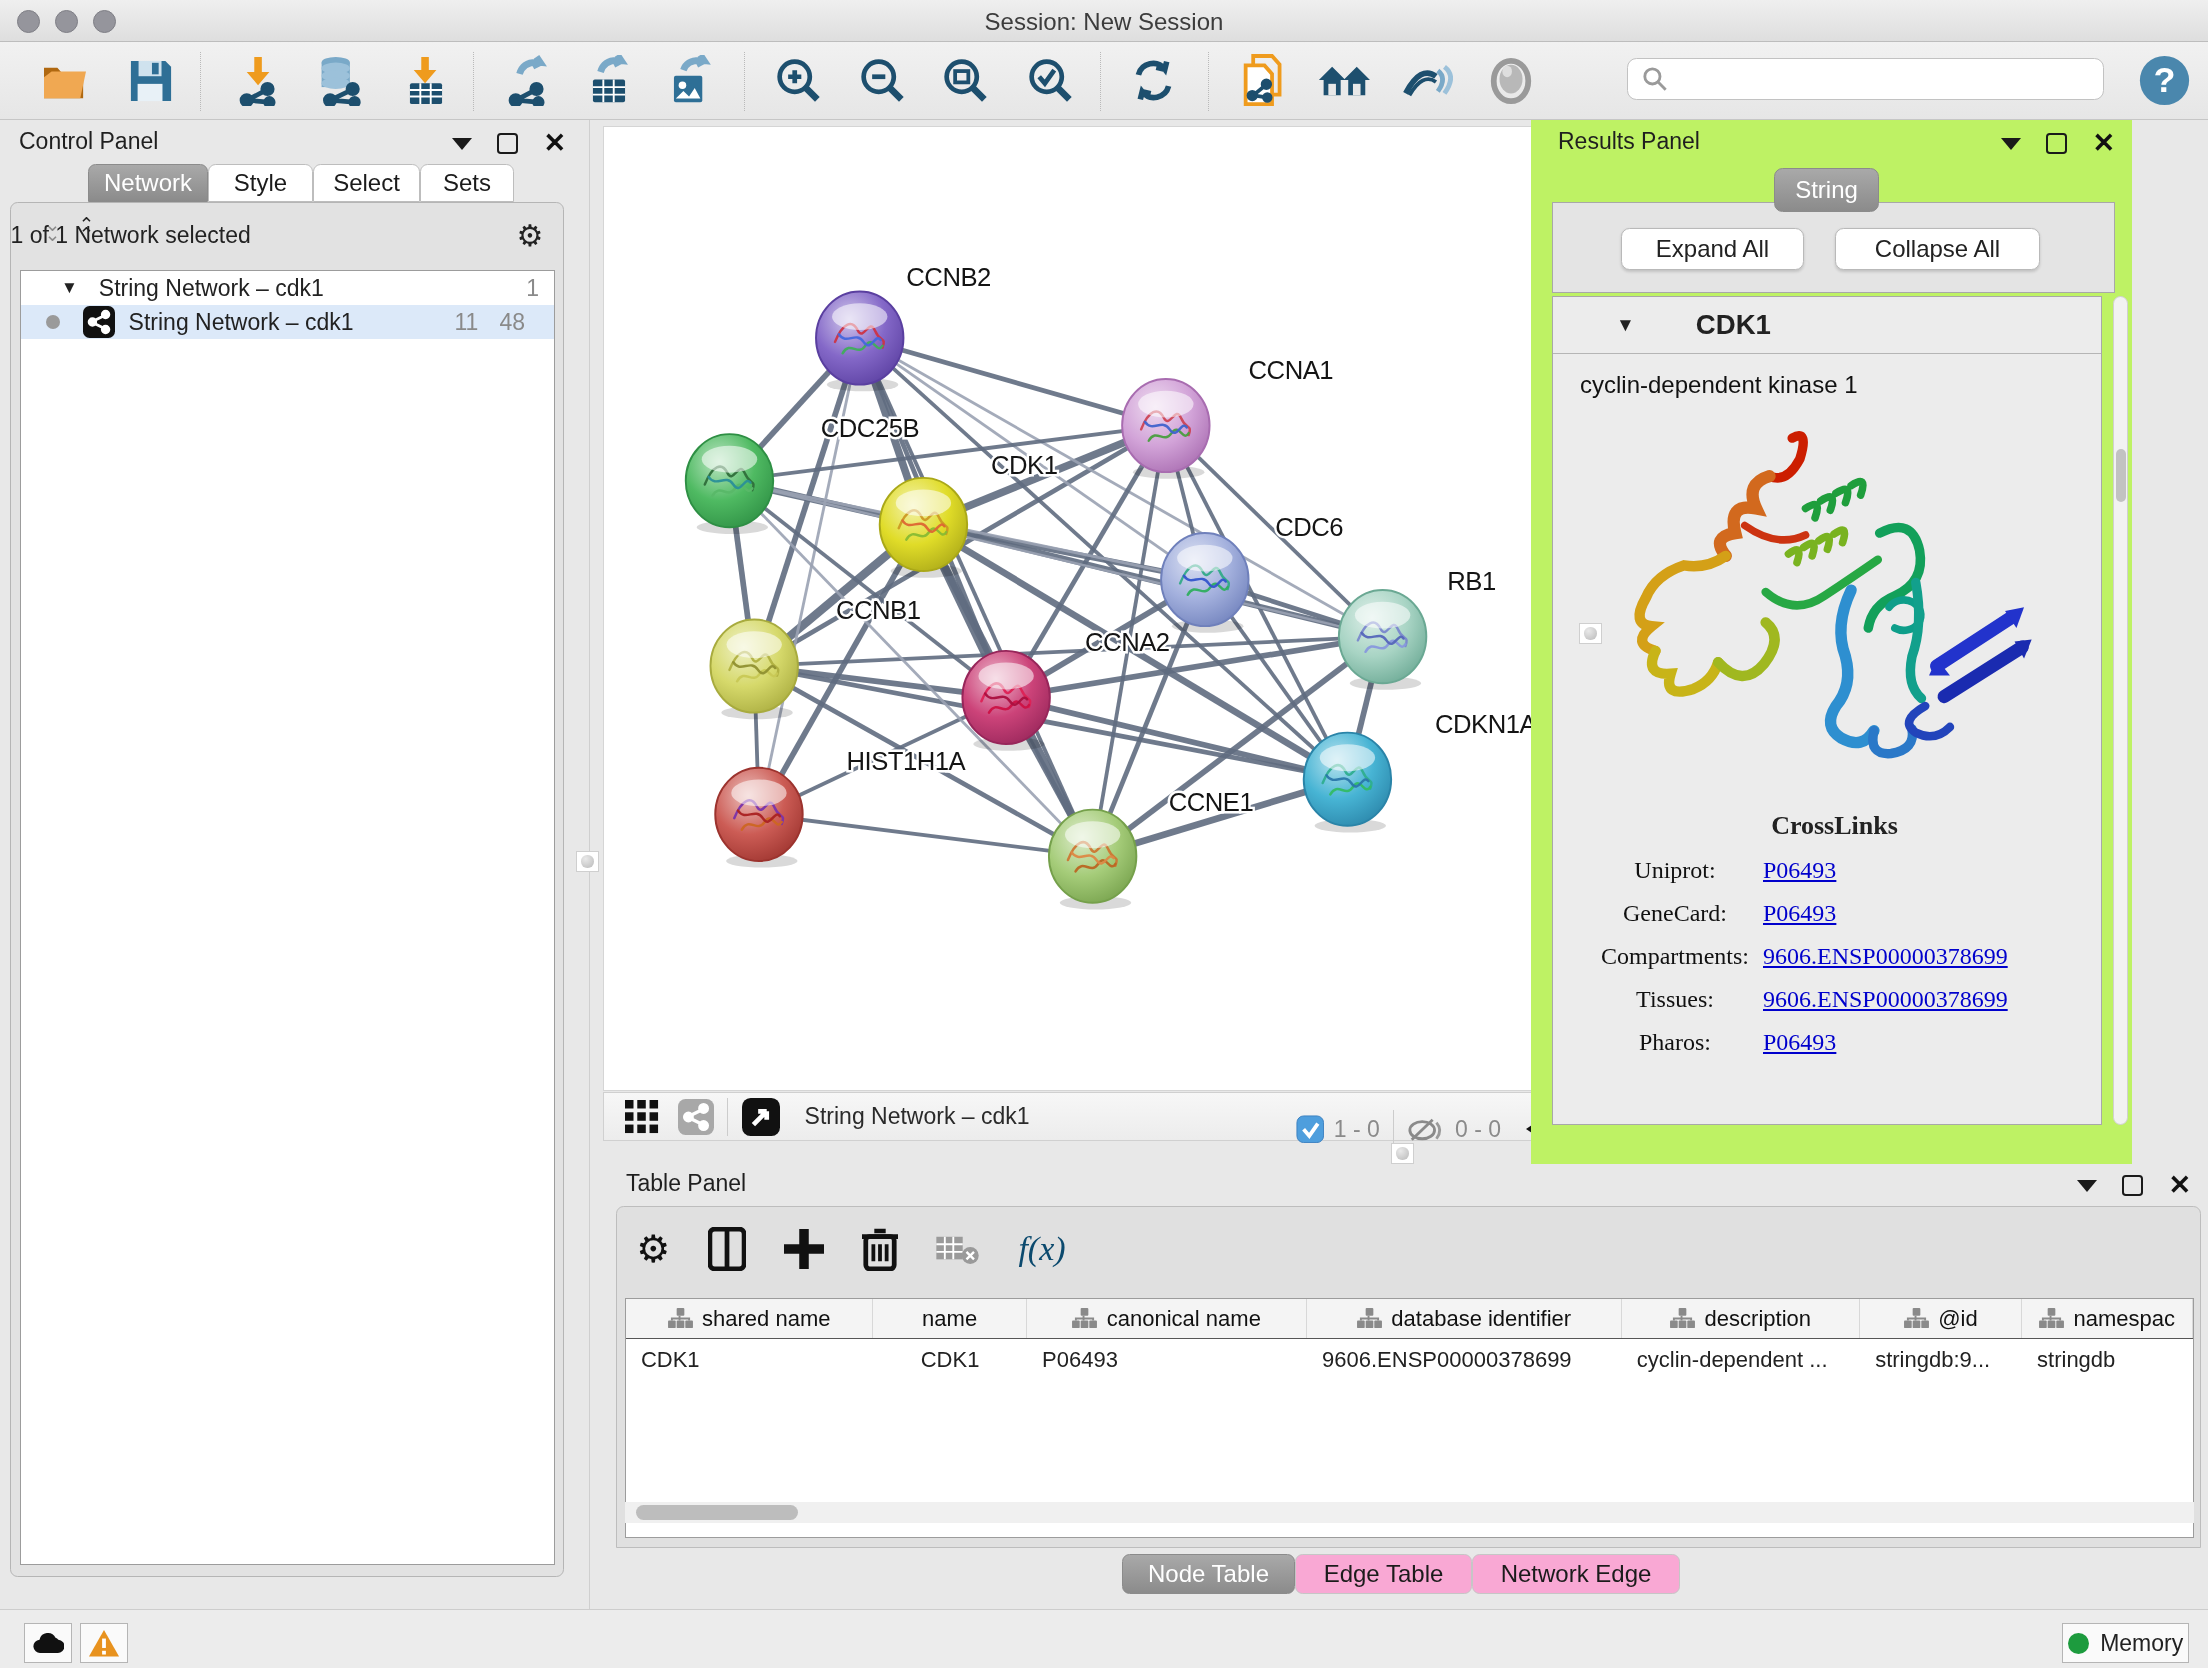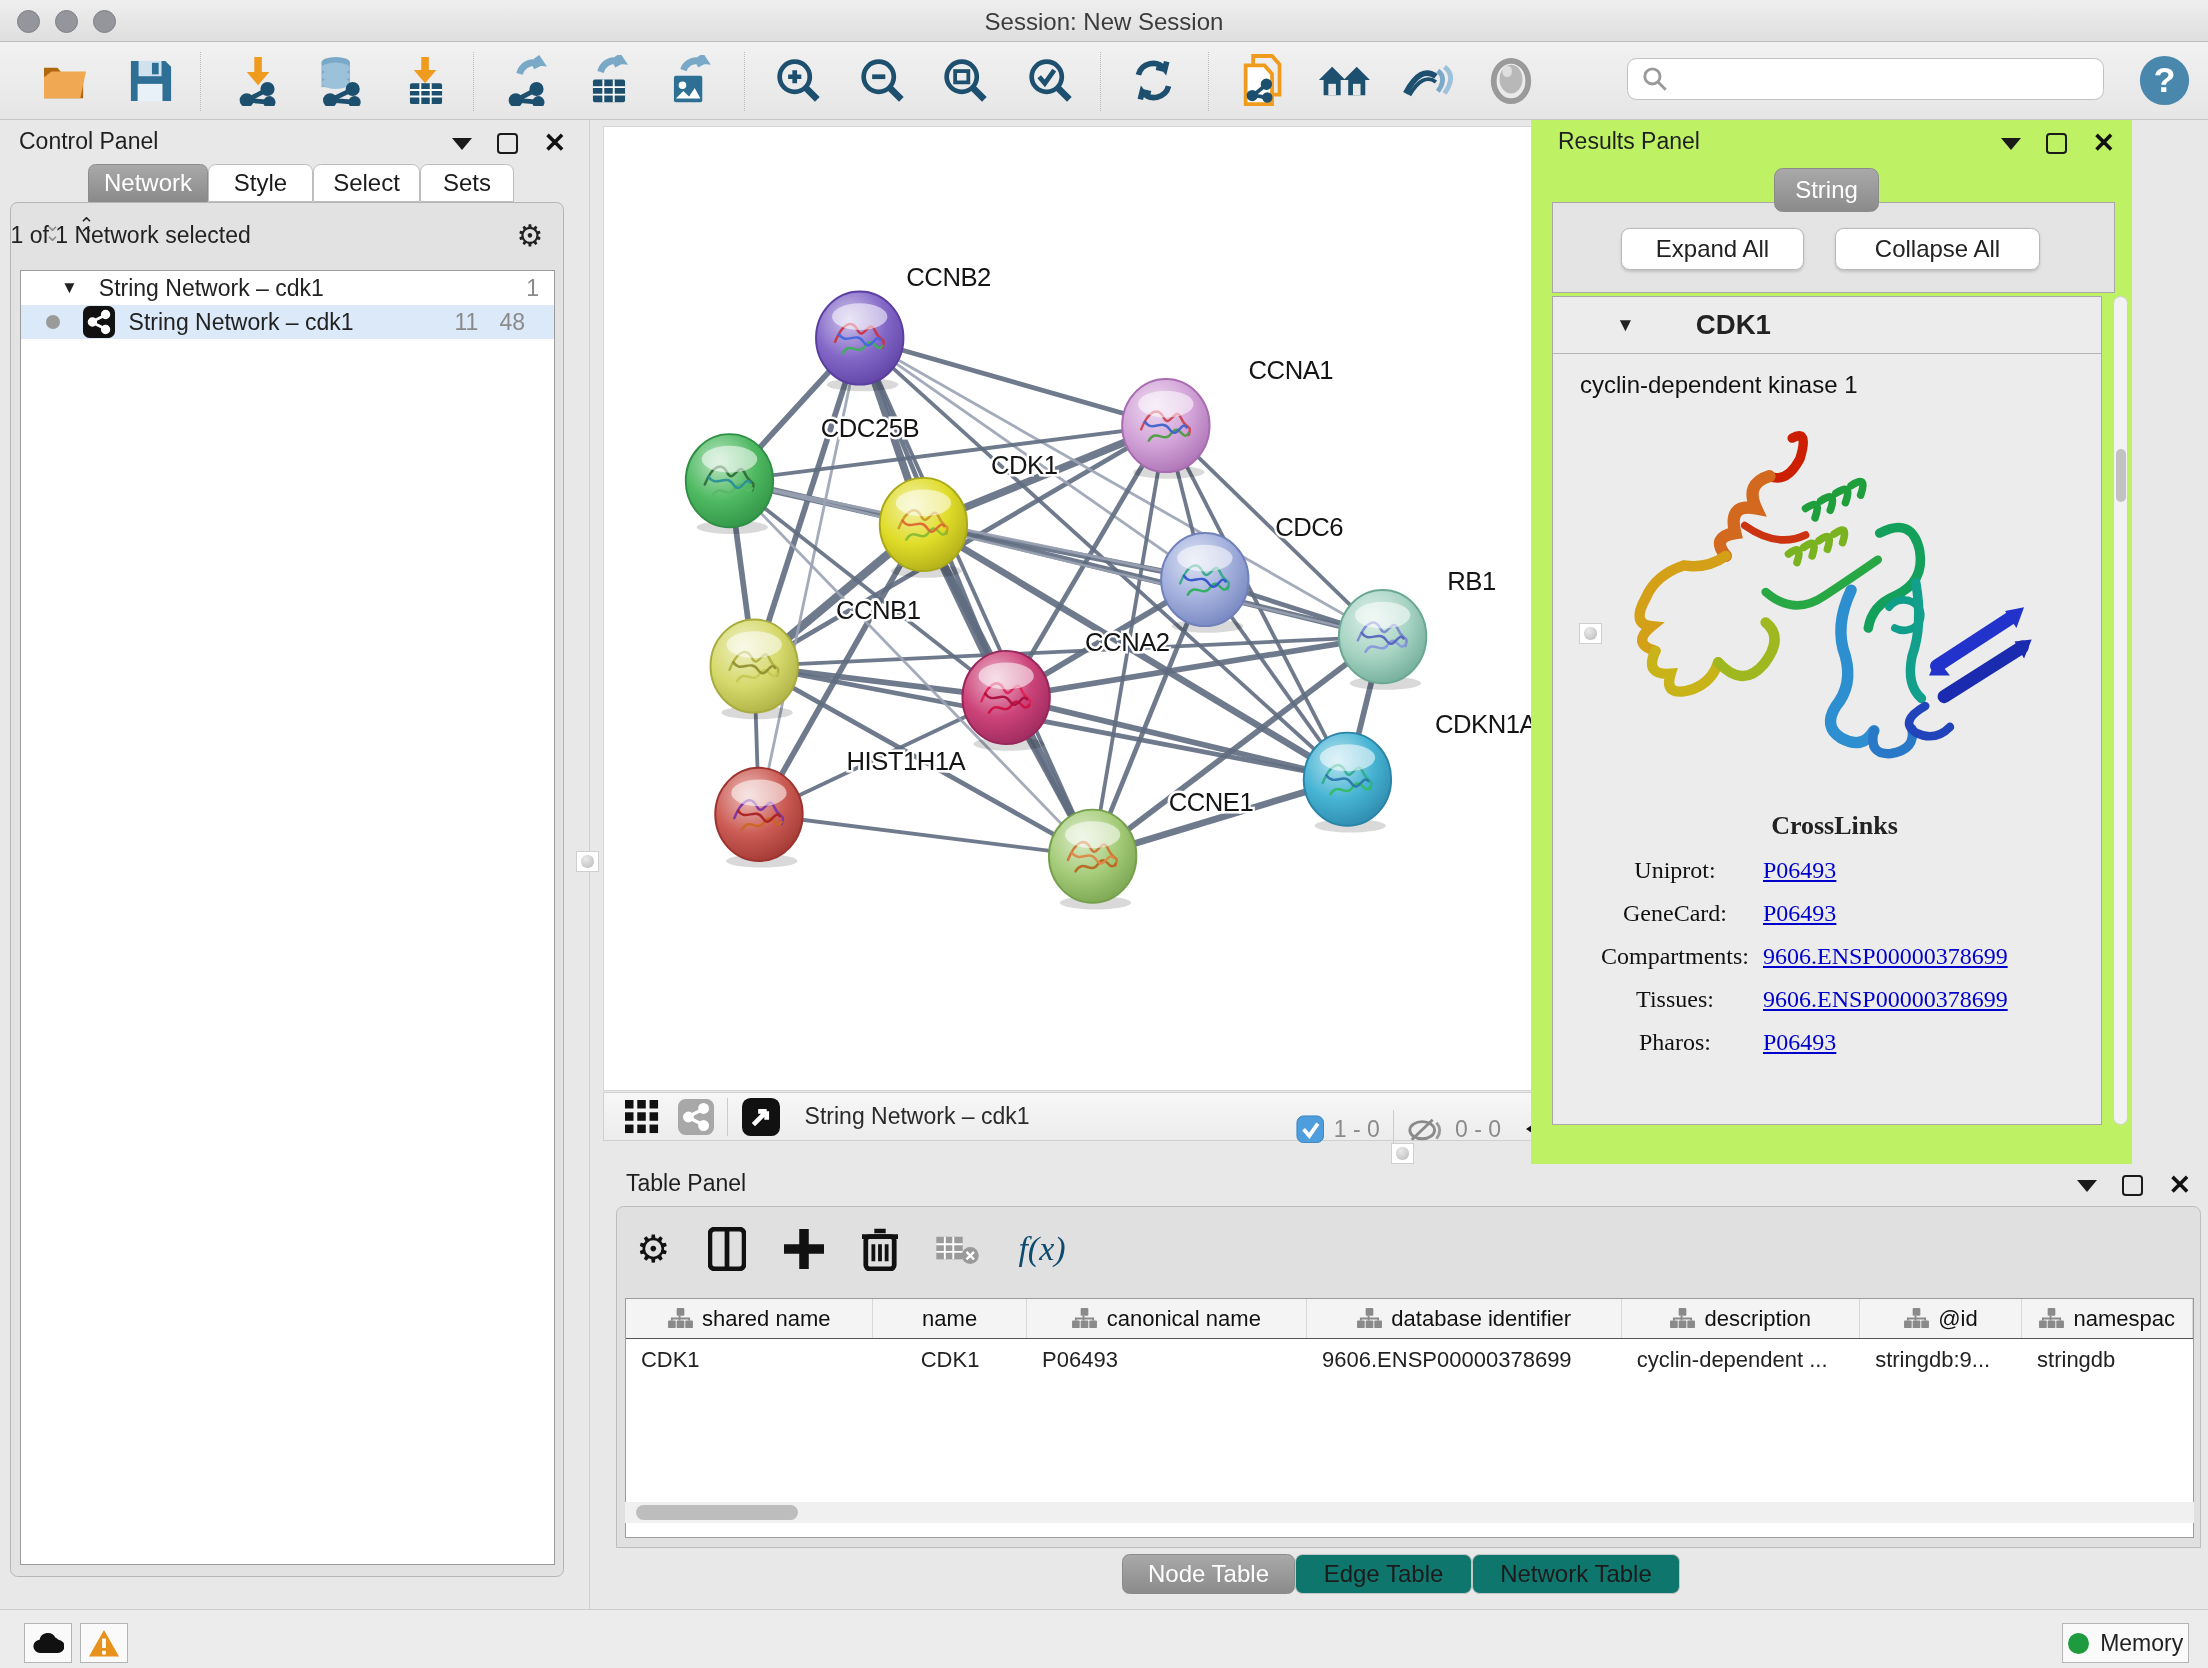--- a/index.html
+++ b/index.html
@@ -29,21 +29,21 @@
   .panel-ctls { position:absolute; display:flex; gap:25px; align-items:center; }
   .ctl-arrow { width:0; height:0; border-left:10.5px solid transparent; border-right:10.5px solid transparent;
     border-top:12.4px solid #1a1a1a; }
   .ctl-float { width:21px; height:21px; border:2.9px solid #1a1a1a; border-radius:3.8px; }
   .ctl-x { font-size:27px; font-weight:bold; color:#111; line-height:21px; }
   .tabbtn { height:38px; display:flex; align-items:center; justify-content:center;
     border:1px solid #bdbdbd; background:#fff; font-size:24px; color:#1b1b1b;
     border-radius:7.6px 7.6px 0 0; }
   .tabbtn.sel { background:linear-gradient(#a9a9a9,#8b8b8b); color:#fff; border-color:#8b8b8b; }
   .btabbtn { height:40px; display:flex; align-items:center; justify-content:center;
-    border:1px solid #c6c6c6; background:#0f766e; font-size:24px; color:#1b1b1b; border-radius:7.6px; }
+    border:1px solid #c6c6c6; background:#f9a8d4; font-size:24px; color:#1b1b1b; border-radius:7.6px; }
   .btabbtn.sel { background:linear-gradient(#a9a9a9,#8b8b8b); color:#fff; border-color:#8b8b8b; }
   
   #control-panel { left:0; top:120px; width:590px; height:1489px; background:#e8e8e8;
     border-right:1px solid #cfcfcf; }
   #cp-box { position:absolute; left:9.5px; top:82px; width:554px; height:1375px;
     background:#e2e2e2; border:1px solid #b5b5b5; border-radius:7.6px; }
   #net-summary-row { position:absolute; left:0; top:15px; width:100%; height:38px; }
   #net-tree { position:absolute; left:9.5px; top:67px; width:535px; height:1295px;
     background:#fff; border:1px solid #9c9c9c; }
   .tree-row { position:relative; width:100%; height:34px; display:flex; align-items:center; font-size:23px; }
@@ -809,21 +809,21 @@
           </div>
         </div>
     </div>
     <div id="tp-hscroll">
         <div id="tp-hthumb"></div>
       </div>
   </div>
   <div id="tp-tabs">
       <div class="btabbtn sel" style="width: 173px;">Node Table</div>
       <div class="btabbtn" style="width: 177px;">Edge Table</div>
-      <div class="btabbtn" style="width: 208px;">Network Table</div>
+      <div class="btabbtn" style="width: 208px;">Network Edge</div>
     </div>
 </div>
 
 <div class="abs" id="statusbar">
   <div class="sb-btn" style="left:24px; width:48px">
     <svg width="32" height="23" viewBox="0 0 34 24">
         <path d="M9 22 a7 7 0 0 1 -1 -14 a9 9 0 0 1 17 -2 a6 6 0 0 1 3 2 a6 6 0 0 1 -1 14 z" fill="#111"></path>
       </svg>
   </div>
   <div class="sb-btn" style="left:80px; width:48px">

